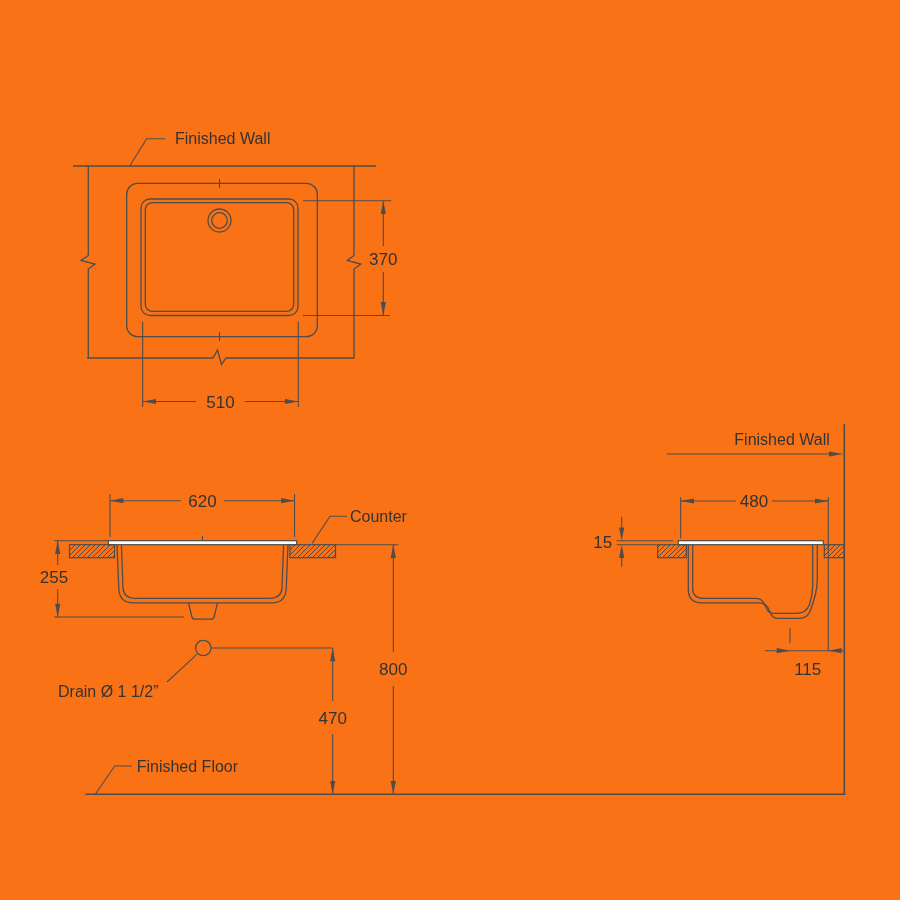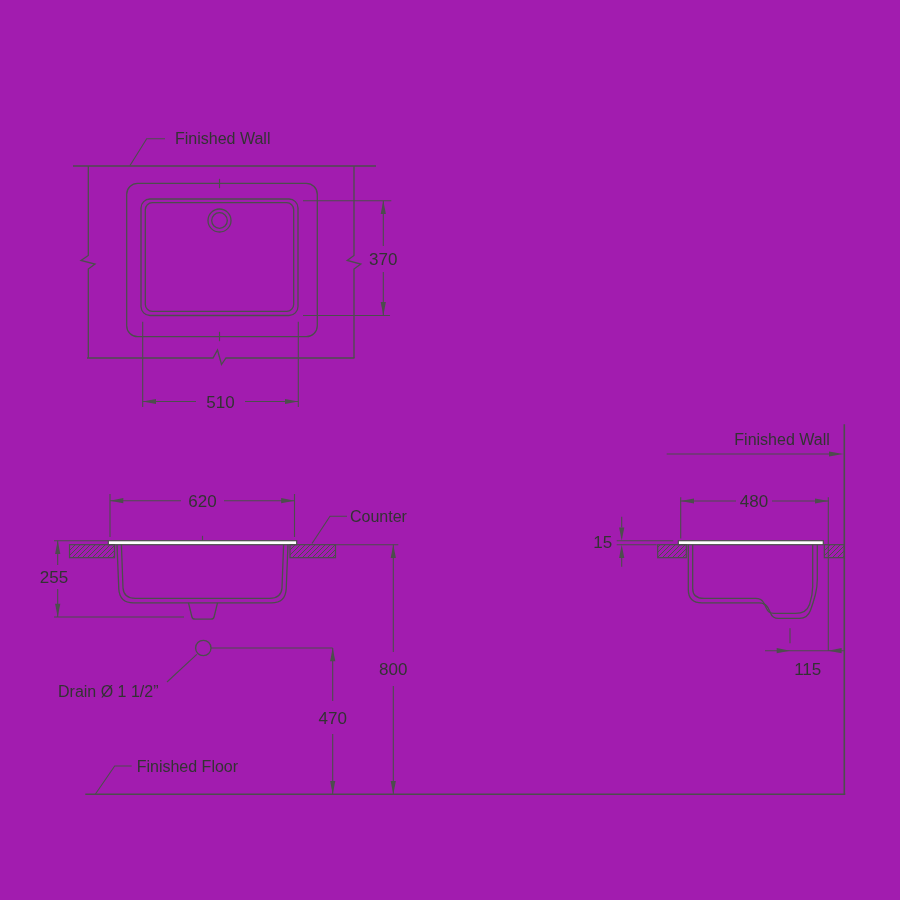--- a/index.html
+++ b/index.html
@@ -1,21 +1,21 @@
 <!DOCTYPE html>
 <html><head>
 <meta charset="utf-8">
 <style>
   html,body{margin:0;padding:0;}
   body{
     width:900px;height:900px;
     background:#ffffff;
     font-family:"Liberation Sans", sans-serif;
   }
-  .stage{position:relative;width:900px;height:900px;background:#a21caf;}
+  .stage{position:relative;width:900px;height:900px;background:#f97316;}
   svg{display:block;}
   .lbl{font-size:16px;fill:#333333;}
   .dim{font-size:17px;fill:#333333;}
   .thin{stroke:#4d4d4d;stroke-width:1.1;fill:none;}
   .geo{stroke:#4d4d4d;stroke-width:1.3;fill:none;}
   .main{stroke:#4d4d4d;stroke-width:1.6;fill:none;}
   .arrow{fill:#4d4d4d;stroke:none;}
   .hatched{fill:url(#hatch);stroke:#4d4d4d;stroke-width:1.2;}
   .rimbar{fill:#ffffff;stroke:#4d4d4d;stroke-width:1.2;}
 </style>

